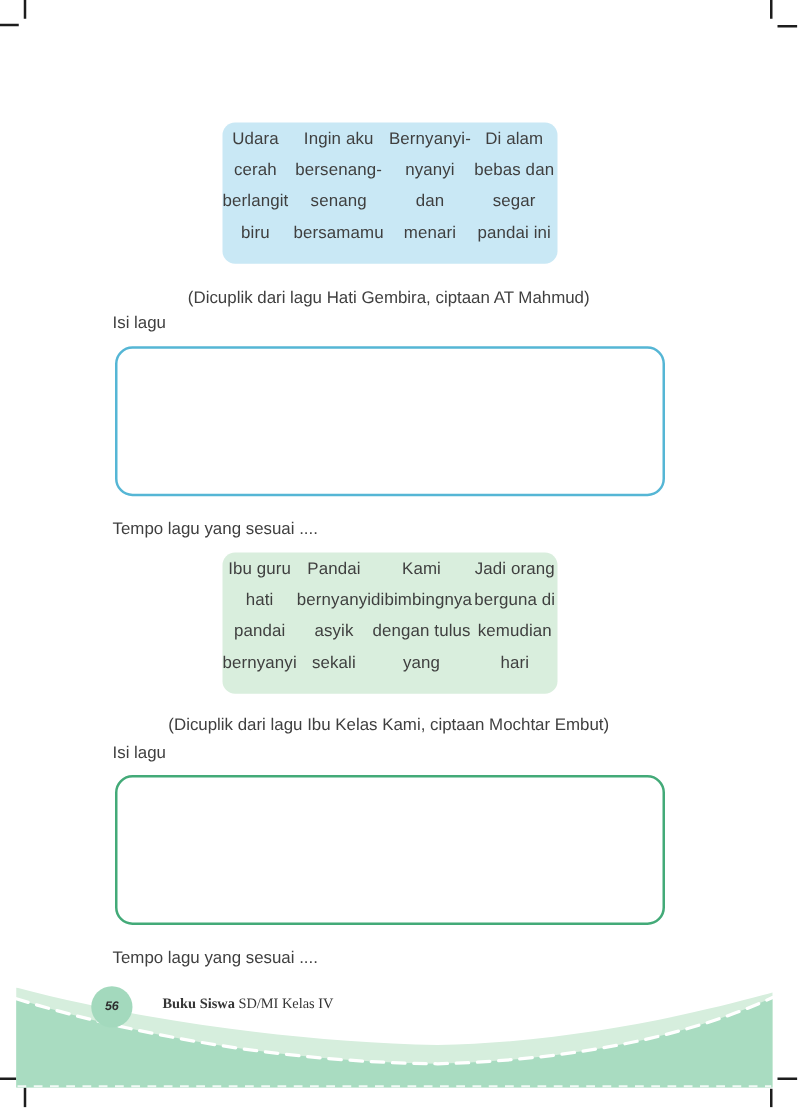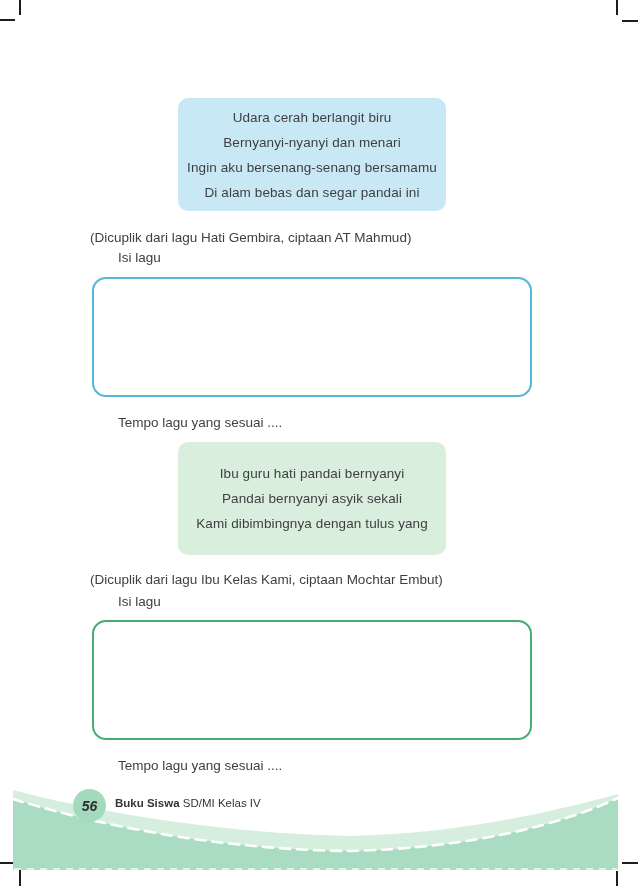--- a/index.html
+++ b/index.html
@@ -17,34 +17,34 @@
   .mark.tr-v { left:616px; top:0; }
   .mark.tr-h { left:622px; top:20px; width:16px; }
   .mark.bl-h { left:0; top:862px; }
   .mark.bl-v { left:19px; top:870px; height:16px; }
   .mark.br-h { left:622px; top:862px; width:16px; }
   .mark.br-v { left:616px; top:871px; }
 
   
   .lyric-box {
     position:absolute; left:178px; width:268px; height:113px; border-radius:10px;
-    display:flex; flex-direction:column; justify-content:center;
+    display:flex; flex-direction:row; justify-content:center;
     text-align:center; font-size:13.5px; line-height:25px; letter-spacing:0.1px;
   }
   .lyric-box.blue  { top:98px;  background:#c9e8f5; }
   .lyric-box.green { top:442px; background:#d9eedd; }
 
   .caption {
-    position:absolute; left:90px; width:442px; 
+    position:absolute; left:90px; width:442px; text-align:center;
     font-size:13.5px; line-height:16px;
   }
   .caption.c1 { top:230px; }
   .caption.c2 { top:572px; }
 
-  .label { position:absolute; left:90px; font-size:13.5px; line-height:16px;margin-left:28px; }
+  .label { position:absolute; left:90px; font-size:13.5px; line-height:16px; }
   .label.isi1   { top:250px; }
   .label.isi2   { top:594px; }
   .label.tempo1 { top:415px; }
   .label.tempo2 { top:758px; }
 
   
   .answer-box {
     position:absolute; left:92px; width:440px; height:120px;
     background:#ffffff; border-radius:14px;
     font-size:13.5px; padding:10px 14px;
@@ -53,57 +53,59 @@
   .answer-box.green { top:620px; border:2px solid #43aa78; }
 
   
   .wave { position:absolute; left:0; top:790px; width:638px; height:96px; }
 
   
   .page-badge {
     position:absolute; left:73px; top:789px; width:33px; height:33px;
     border-radius:50%; background:#a3d9bd;
     display:flex; align-items:center; justify-content:center;
-    font-weight:bold; font-size:14px; color:#2e2e2e;font-style:italic;
+    font-weight:bold; font-size:10px; color:#2e2e2e;font-style:italic;
   }
   .book-title {
-    position:absolute; left:115px; top:797px; font-size:11.5px; color:#353535;
+    position:absolute; left:130px; top:797px; font-size:11.5px; color:#353535;
     white-space:nowrap;
+    font-family:Liberation Serif, serif;
   }
   .book-title b { font-weight:bold; }
 </style>
 </head>
 <body>
 
 <div class="page">
 
   <div class="mark v tl-v"></div>
   <div class="mark h tl-h"></div>
   <div class="mark v tr-v"></div>
   <div class="mark h tr-h"></div>
   <div class="mark h bl-h"></div>
   <div class="mark v bl-v"></div>
   <div class="mark h br-h"></div>
   <div class="mark v br-v"></div>
 
   <div class="lyric-box blue">
     <div>Udara cerah berlangit biru</div>
+    <div>Ingin aku bersenang-senang bersamamu</div>
     <div>Bernyanyi-nyanyi dan menari</div>
-    <div>Ingin aku bersenang-senang bersamamu</div>
     <div>Di alam bebas dan segar pandai ini</div>
   </div>
   <div class="caption c1">(Dicuplik dari lagu Hati Gembira, ciptaan AT Mahmud)</div>
   <div class="label isi1">Isi lagu</div>
   <div class="answer-box blue"></div>
   <div class="label tempo1">Tempo lagu yang sesuai ....</div>
 
   <div class="lyric-box green">
     <div>Ibu guru hati pandai bernyanyi</div>
     <div>Pandai bernyanyi asyik sekali</div>
     <div>Kami dibimbingnya dengan tulus yang</div>
+    <div>Jadi orang berguna di kemudian hari</div>
   </div>
   <div class="caption c2">(Dicuplik dari lagu Ibu Kelas Kami, ciptaan Mochtar Embut)</div>
   <div class="label isi2">Isi lagu</div>
   <div class="answer-box green"></div>
   <div class="label tempo2">Tempo lagu yang sesuai ....</div>
 
   <svg class="wave" viewBox="0 0 638 96" preserveAspectRatio="none" xmlns="http://www.w3.org/2000/svg">
 
     <path d="M13,0 C 110,26 240,44 350,46 C 460,44 560,20 618,4 L618,80 L13,80 Z" fill="#d6eedd"></path>
 

